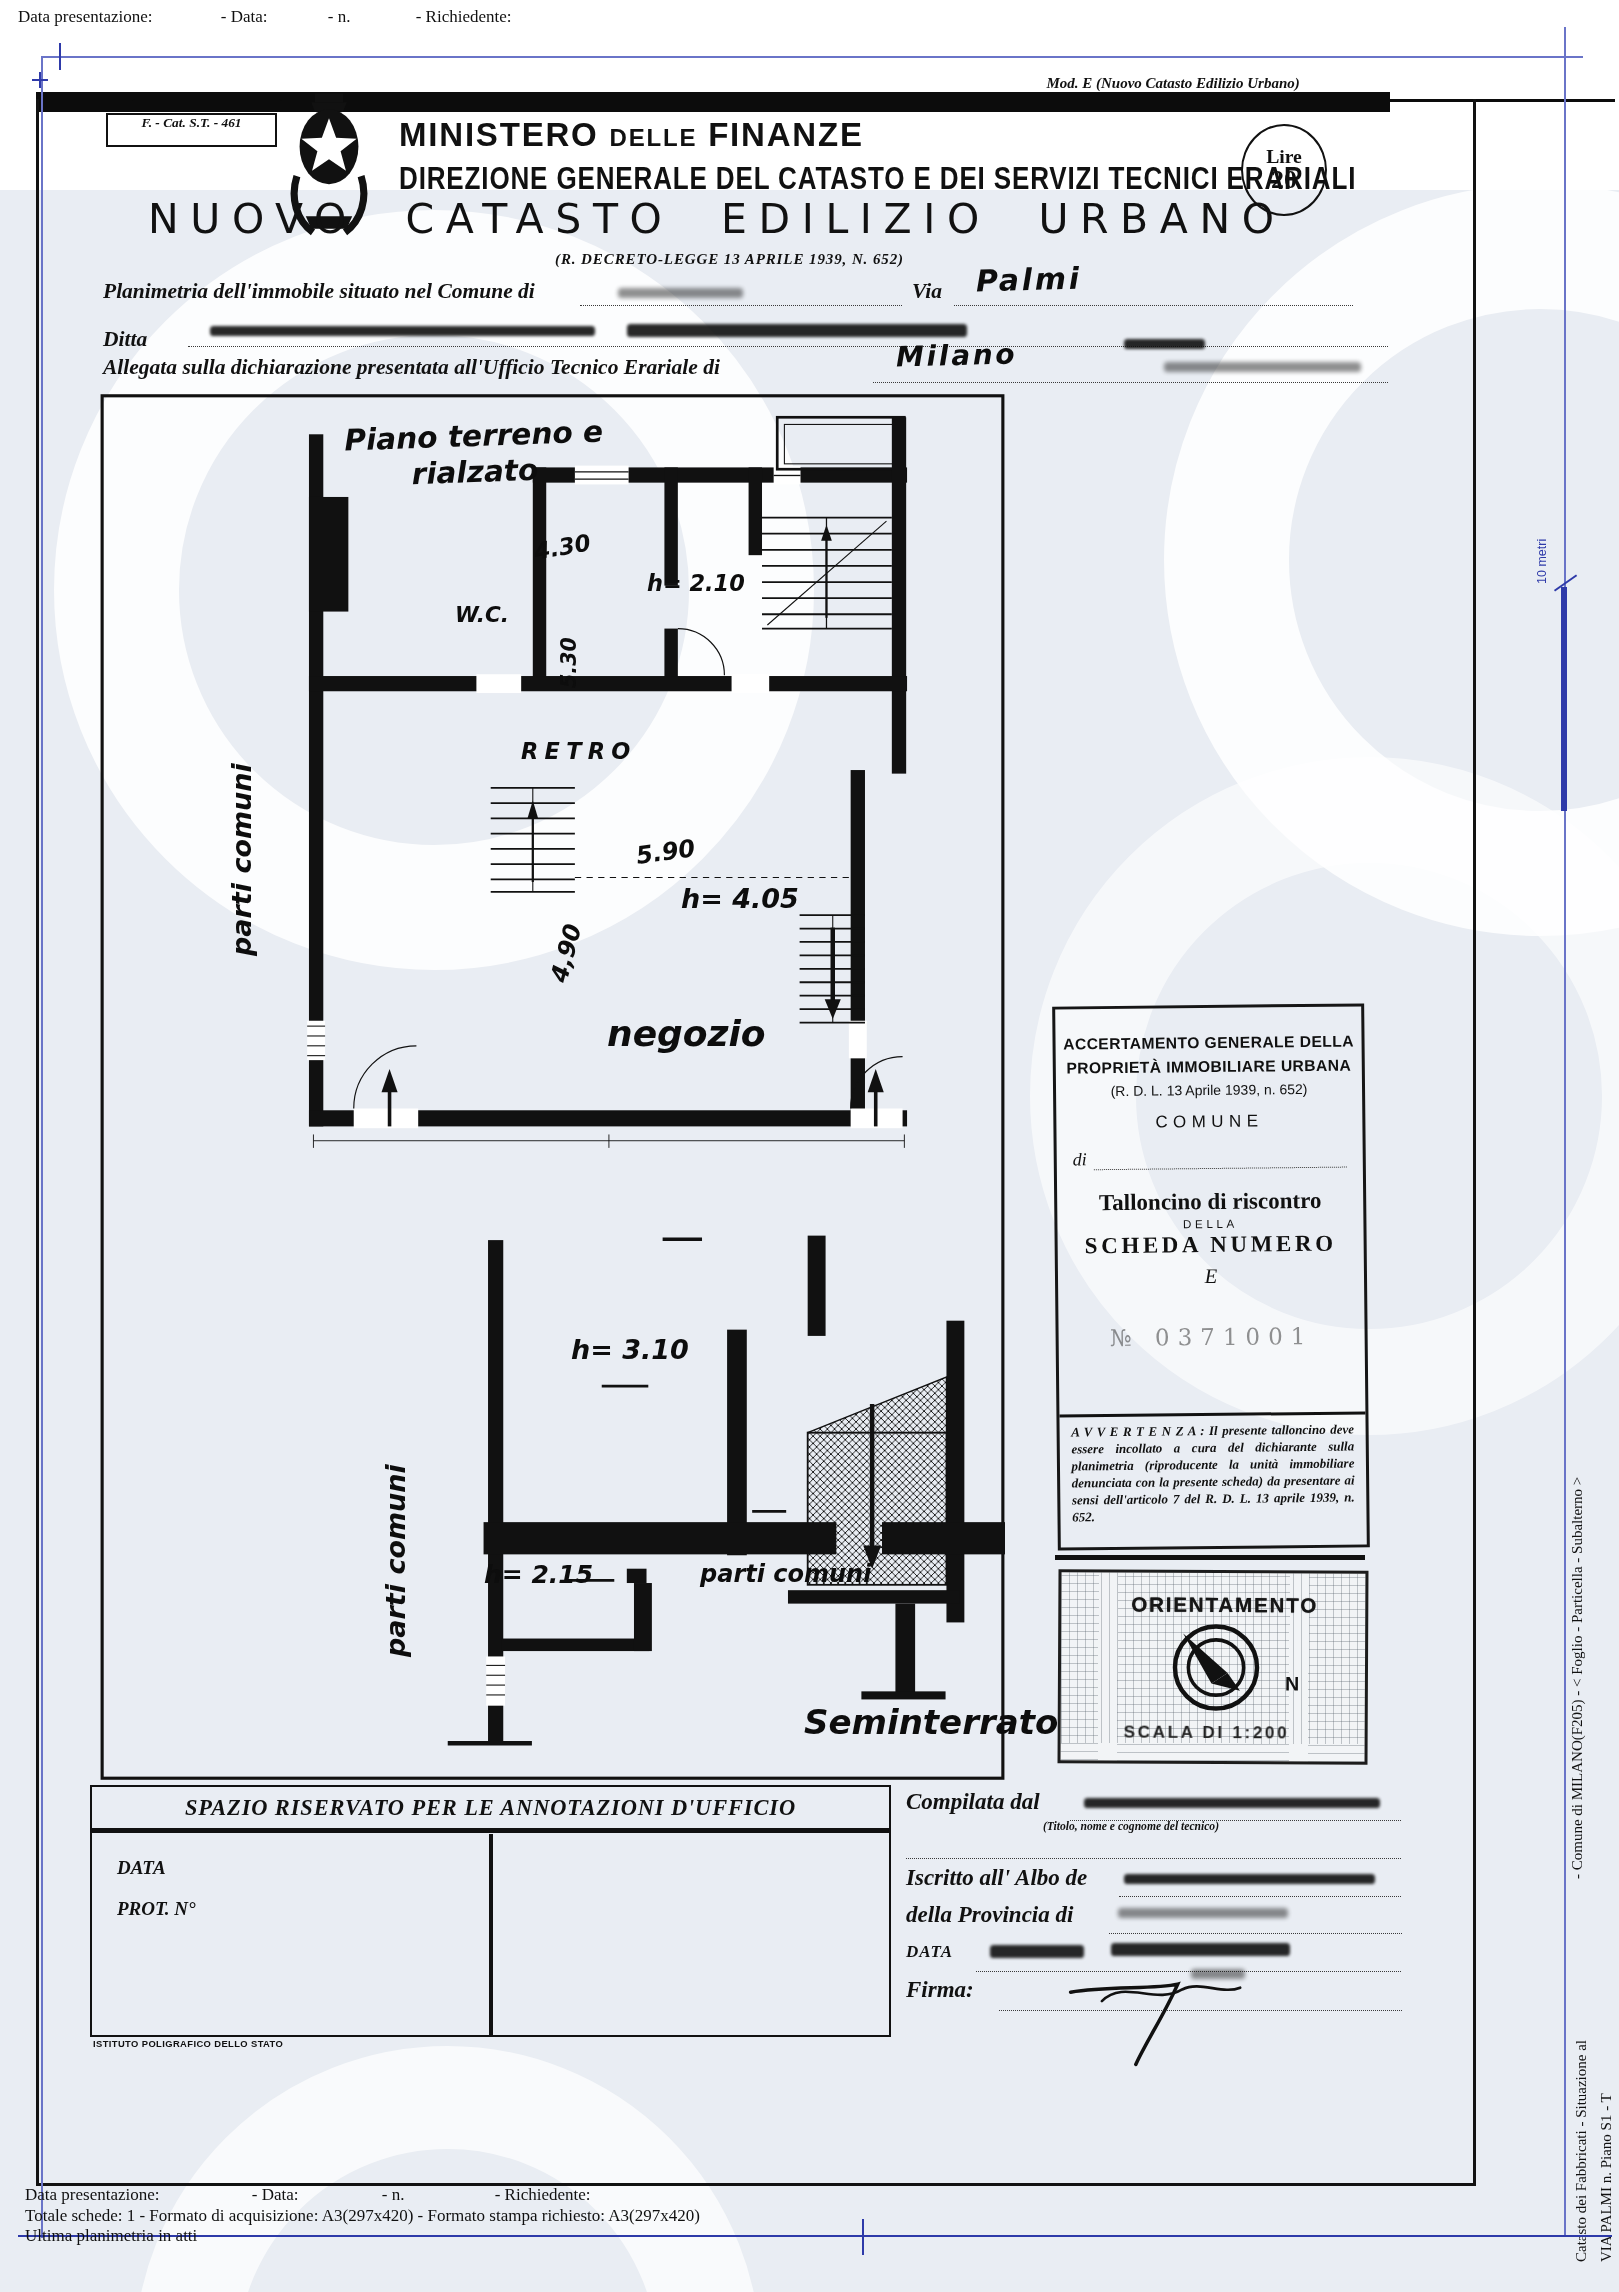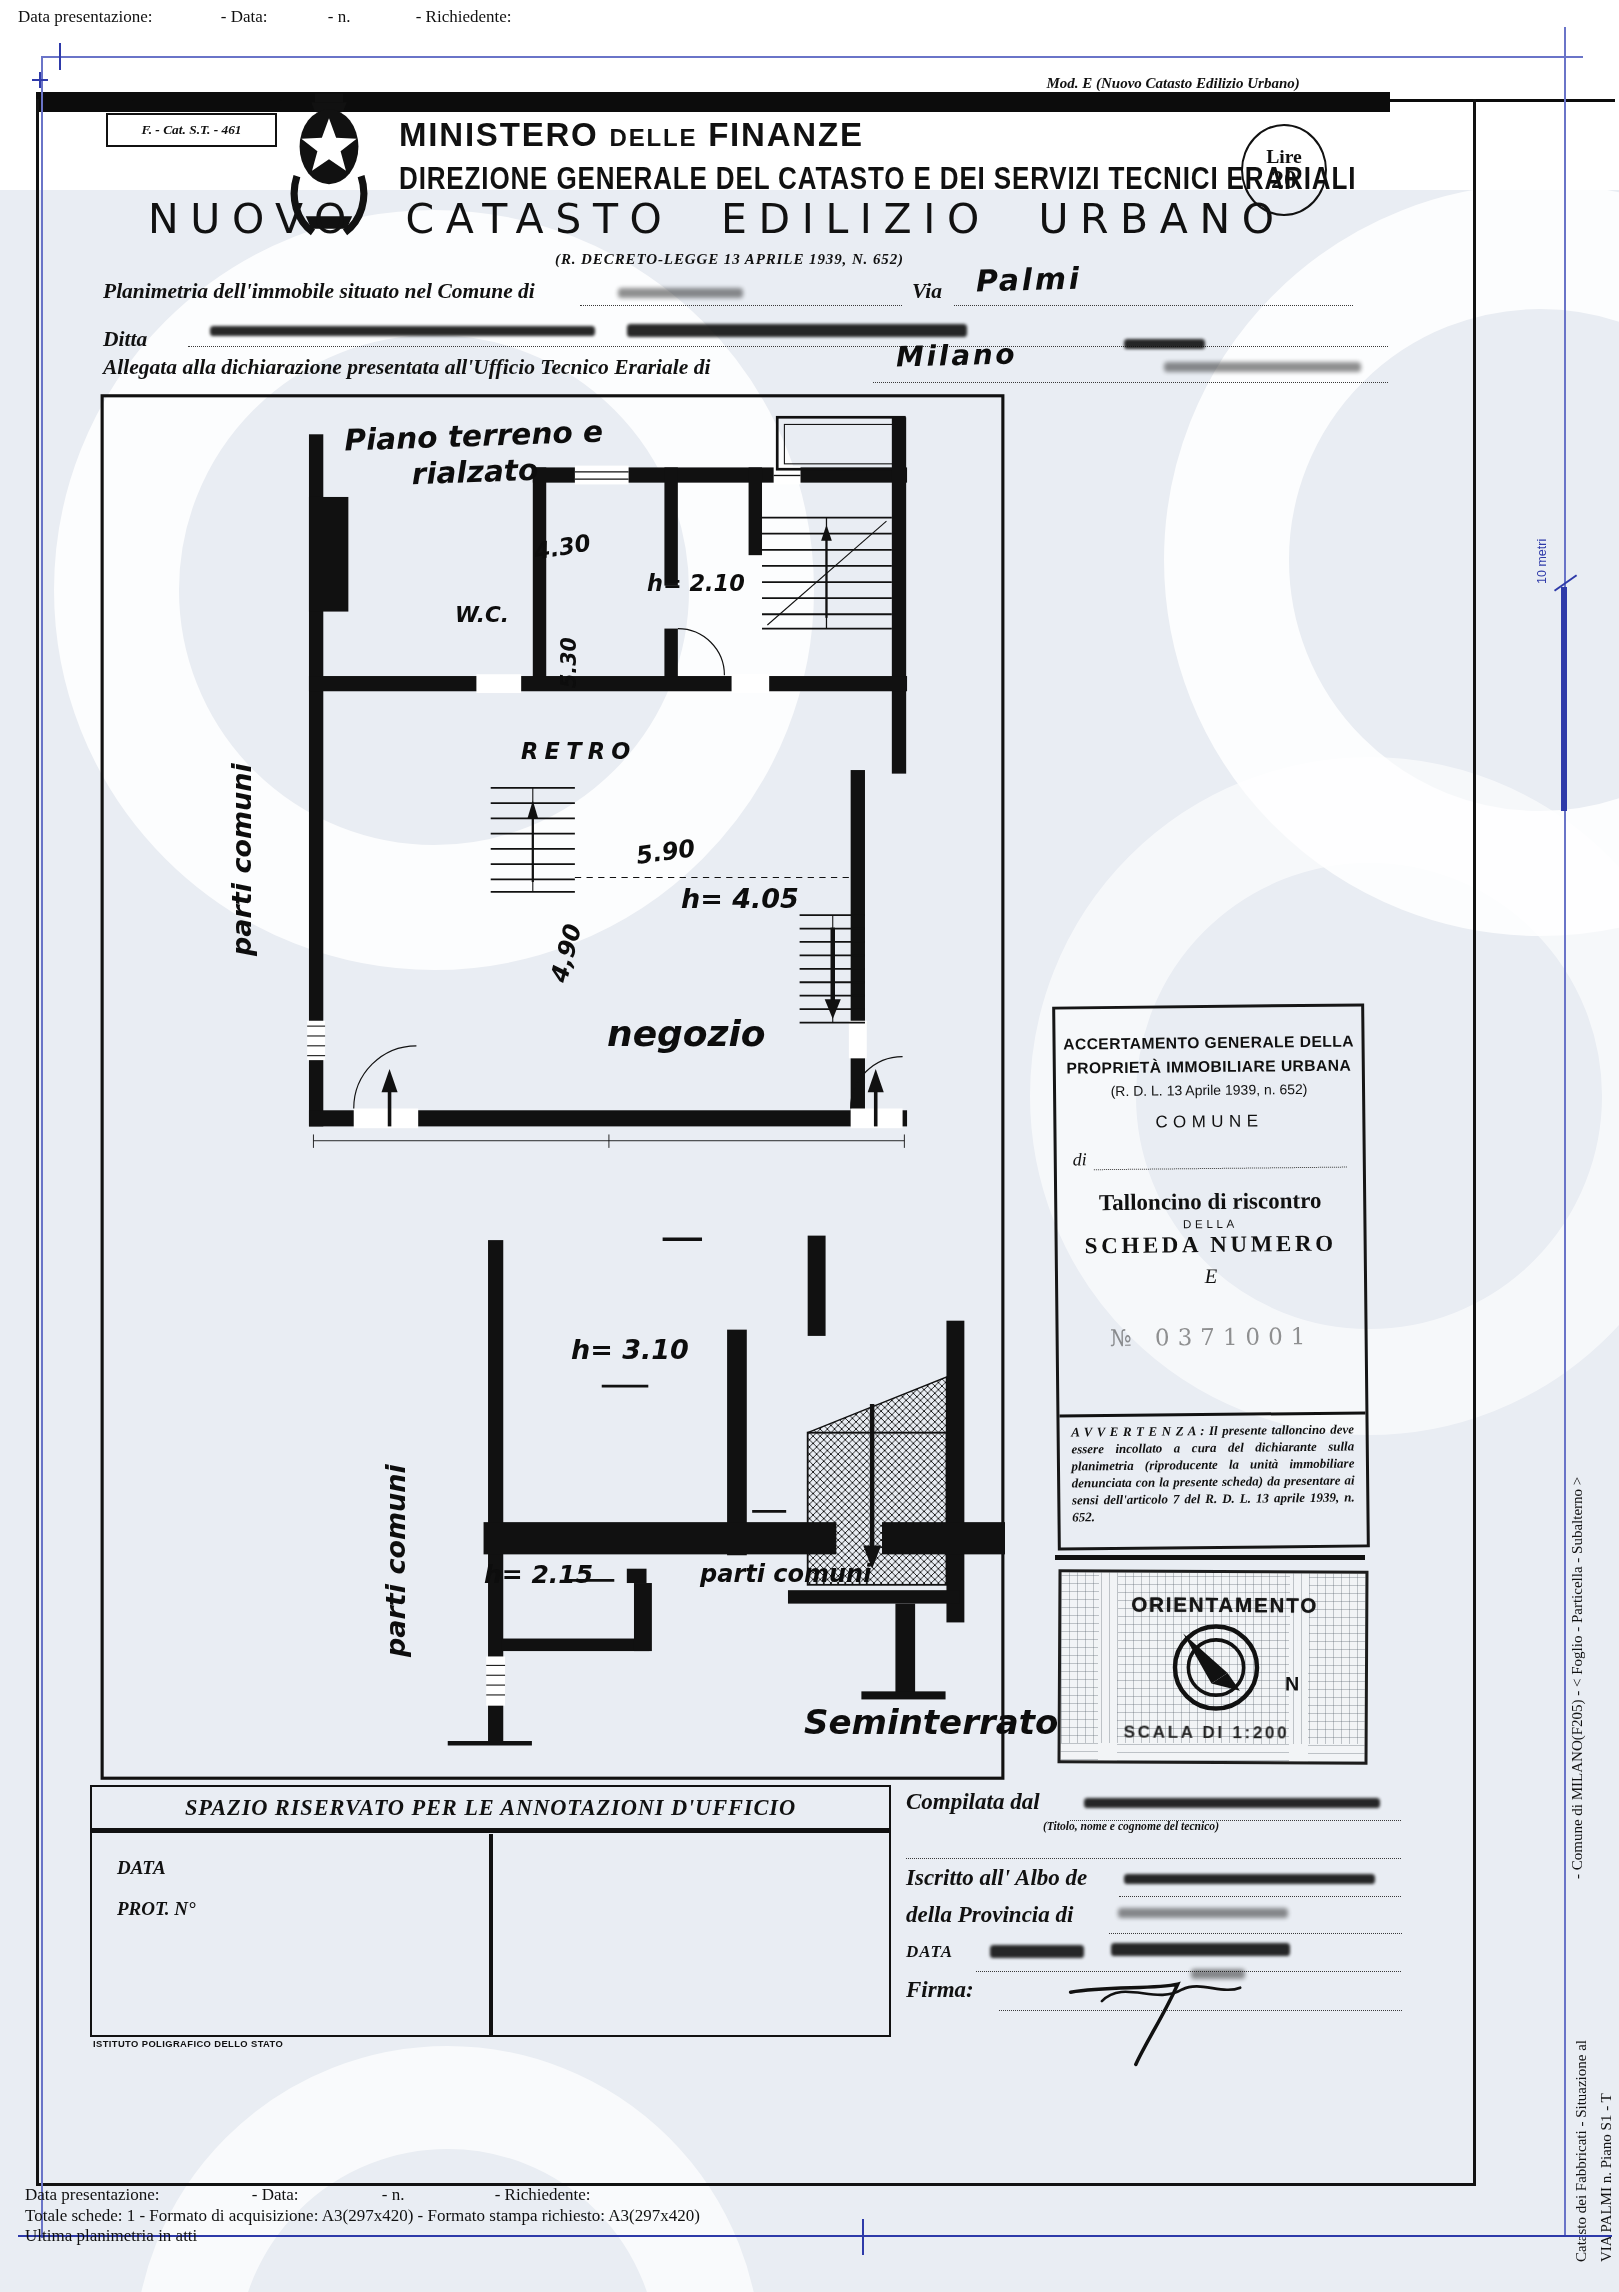--- a/index.html
+++ b/index.html
@@ -72,21 +72,21 @@
   .sig{z-index:16;}
   
   .plan{left:100px;top:394px;width:905px;height:1386px;z-index:10;}
   .plan svg{display:block;}
   .plan-lbl{z-index:11;}
   .wm-text{left:115px;top:428px;font-family:"DejaVu Sans",sans-serif;font-weight:700;font-size:75px;
            color:rgba(255,255,255,.95);letter-spacing:4.5px;z-index:20;white-space:nowrap;}
   .oval{left:1241px;top:124px;width:82px;height:88px;border:2.7px solid #111;border-radius:50%;
         display:flex;flex-direction:column;align-items:center;justify-content:center;z-index:11;}
   .catbox{left:106px;top:113px;width:167px;height:29.6px;border:2.2px solid #111;z-index:11;
-          display:flex;align-items:center;justify-content:center;font-style:italic;font-weight:700;font-size:13.4px;}
+          display:flex;justify-content:center;font-style:italic;font-weight:700;font-size:13.4px;}
   .catblob{left:133px;top:99px;width:148px;height:12.5px;background:#0c0c0c;z-index:11;border-radius:1.8px;}
 </style>
 </head>
 <body>
 
 <div id="page">
 
   <div class="abs tint"></div>
   <div class="abs ring r1"></div>
   <div class="abs ring r2"></div>
@@ -157,21 +157,21 @@
   <div class="abs ser fieldlbl z10" style="left:912px;top:279px;">Via</div>
   <div class="abs dots z10" style="left:954px;top:292px;width:399px;"></div>
   <div class="abs hw hand-big z15" style="left:976px;top:262px;font-size:30px;">Palmi</div>
 
   <div class="abs ser fieldlbl z10" style="left:103px;top:327px;">Ditta</div>
   <div class="abs dots z10" style="left:188px;top:333px;width:1200px;"></div>
   <div class="abs smudge" style="left:210px;top:326px;width:385px;"></div>
   <div class="abs smudge" style="left:627px;top:324px;width:340px;height:12.5px;"></div>
   <div class="abs smudge" style="left:1124px;top:339px;width:81px;"></div>
 
-  <div class="abs ser fieldlbl z10" style="left:103px;top:355px;">Allegata alla dichiarazione presentata all'Ufficio Tecnico Erariale di</div>
+  <div class="abs ser fieldlbl z10" style="left:103px;top:355px;">Allegata sulla dichiarazione presentata all'Ufficio Tecnico Erariale di</div>
   <div class="abs dots z10" style="left:873px;top:369px;width:515px;"></div>
   <div class="abs hw hand-big z15" style="left:896px;top:339px;">Milano</div>
   <div class="abs smudge faint" style="left:1164px;top:362px;width:197px;"></div>
 
   <div class="abs plan">
     <svg width="905" height="1386" viewBox="0 0 1010 1548" fill="#111" stroke="none">
       <defs>
         <pattern id="hatch" patternUnits="userSpaceOnUse" width="8" height="8">
           <path d="M0,8 L8,0 M0,0 L8,8" stroke="#111" stroke-width="1" fill="none"></path>
         </pattern>

